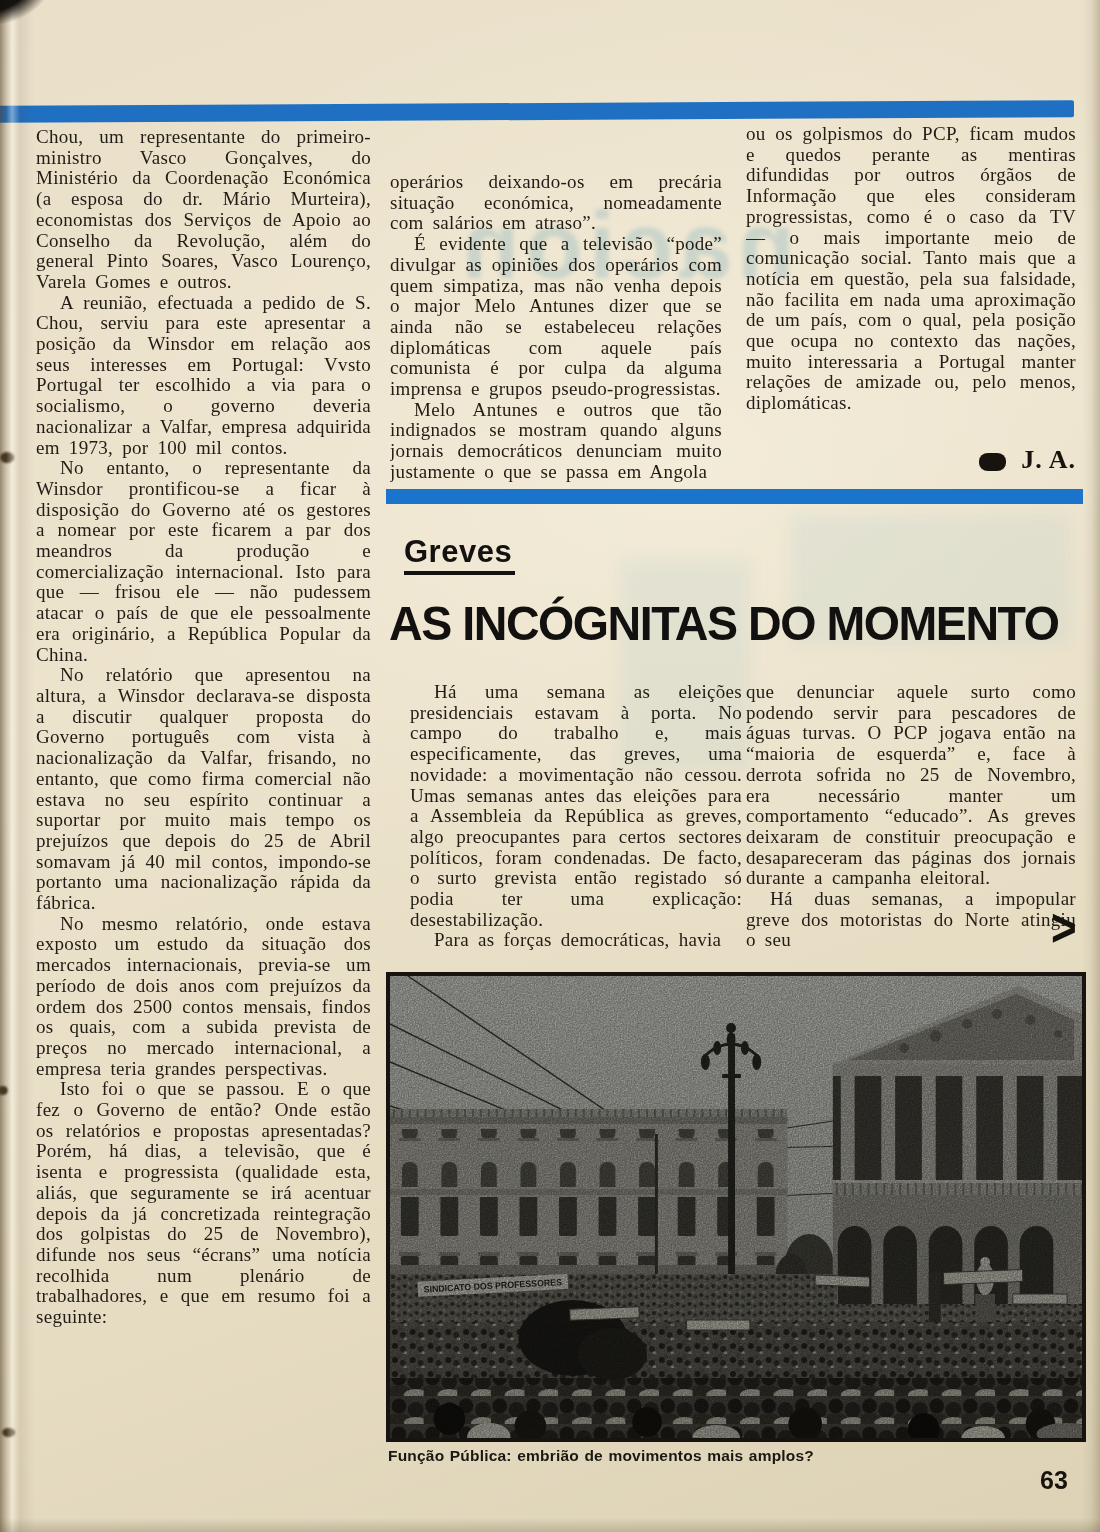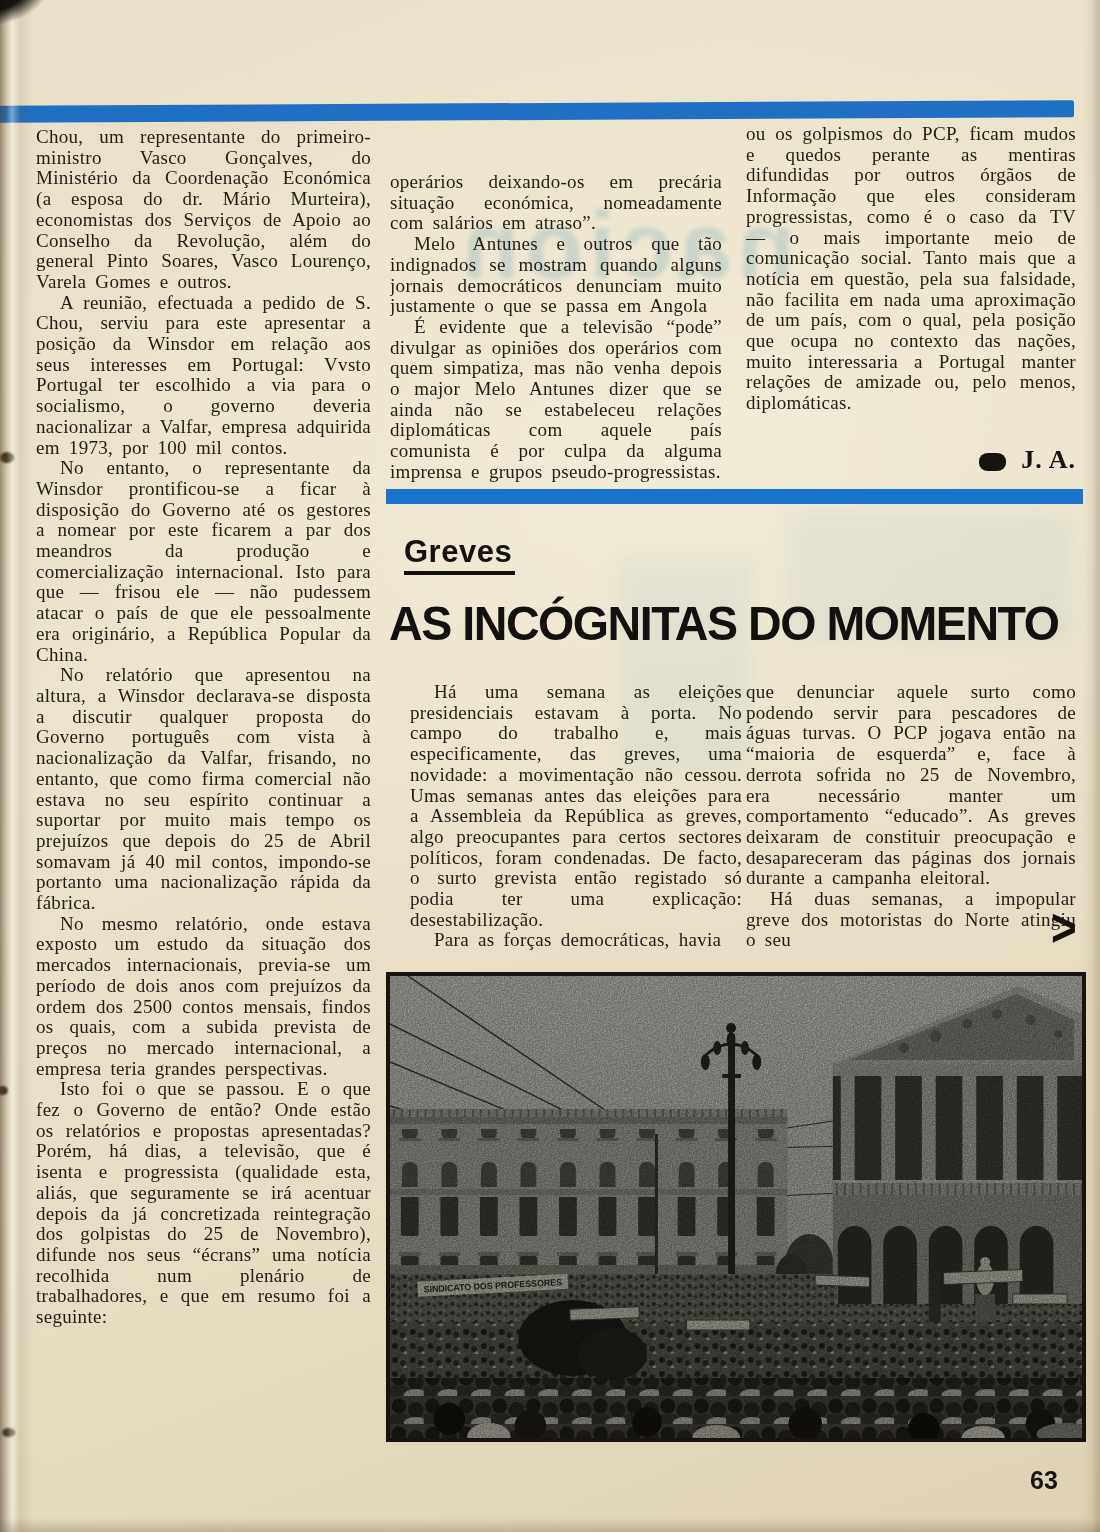--- a/index.html
+++ b/index.html
@@ -56,21 +56,21 @@
     transform:scaleX(0.97);transform-origin:left center;}
   .cont-arrow{position:absolute;left:1051px;top:903px;font-family:"Liberation Sans",sans-serif;
     font-weight:600;font-size:44px;color:#16130f;transform:scaleY(1.2);}
 
   
   .photo-frame{position:absolute;left:386px;top:972px;width:700px;height:470px;
     border:4px solid #161310;box-sizing:border-box;background:#cfcfc8;}
   .photo-frame svg{display:block;width:100%;height:100%;}
   .caption{position:absolute;left:388px;top:1447px;font-family:"Liberation Sans",sans-serif;
     font-weight:bold;font-size:15.5px;color:#1b1813;letter-spacing:0.2px;word-spacing:1px;}
-  .pagenum{position:absolute;left:1030px;top:1466px;width:48px;text-align:left;
+  .pagenum{position:absolute;left:1030px;top:1466px;width:48px;text-align:center;
     font-family:"Liberation Sans",sans-serif;font-weight:bold;font-size:25px;color:#17140f;}
 </style>
 </head>
 <body>
 
 <div class="stage">
 
   <div class="ghost-text">nacion</div>
   <div class="ghost-blob" style="left:790px;top:515px;width:280px;height:130px;"></div>
   <div class="ghost-blob" style="left:620px;top:560px;width:130px;height:210px;"></div>
@@ -82,22 +82,22 @@
     <p>Chou, um representante do primeiro-ministro Vasco Gonçalves, do Ministério da Coordenação Económica (a esposa do dr. Mário Murteira), economistas dos Serviços de Apoio ao Conselho da Revolução, além do general Pinto Soares, Vasco Lourenço, Varela Gomes e outros.</p>
     <p class="ind">A reunião, efectuada a pedido de S. Chou, serviu para este apresentar a posição da Winsdor em relação aos seus interesses em Portugal: Vvsto Portugal ter escolhido a via para o socialismo, o governo deveria nacionalizar a Valfar, empresa adquirida em 1973, por 100 mil contos.</p>
     <p class="ind">No entanto, o representante da Winsdor prontificou-se a ficar à disposição do Governo até os gestores a nomear por este ficarem a par dos meandros da produção e comercialização internacional. Isto para que — frisou ele — não pudessem atacar o país de que ele pessoalmente era originário, a República Popular da China.</p>
     <p class="ind">No relatório que apresentou na altura, a Winsdor declarava-se disposta a discutir qualquer proposta do Governo português com vista à nacionalização da Valfar, frisando, no entanto, que como firma comercial não estava no seu espírito continuar a suportar por muito mais tempo os prejuízos que depois do 25 de Abril somavam já 40 mil contos, impondo-se portanto uma nacionalização rápida da fábrica.</p>
     <p class="ind">No mesmo relatório, onde estava exposto um estudo da situação dos mercados internacionais, previa-se um período de dois anos com prejuízos da ordem dos 2500 contos mensais, findos os quais, com a subida prevista de preços no mercado internacional, a empresa teria grandes perspectivas.</p>
     <p class="ind">Isto foi o que se passou. E o que fez o Governo de então? Onde estão os relatórios e propostas apresentadas? Porém, há dias, a televisão, que é isenta e progressista (qualidade esta, aliás, que seguramente se irá acentuar depois da já concretizada reintegração dos golpistas do 25 de Novembro), difunde nos seus “écrans” uma notícia recolhida num plenário de trabalhadores, e que em resumo foi a seguinte:</p>
   </div>
 
   <div class="col col2">
     <p>operários deixando-os em precária situação económica, nomeadamente com salários em atraso”.</p>
+    <p class="ind">É evidente que a televisão “pode” divulgar as opiniões dos operários com quem simpatiza, mas não venha depois o major Melo Antunes dizer que se ainda não se estabeleceu relações diplomáticas com aquele país comunista é por culpa da alguma imprensa e grupos pseudo-progressistas.</p>
     <p class="ind">Melo Antunes e outros que tão indignados se mostram quando alguns jornais democráticos denunciam muito justamente o que se passa em Angola</p>
-    <p class="ind">É evidente que a televisão “pode” divulgar as opiniões dos operários com quem simpatiza, mas não venha depois o major Melo Antunes dizer que se ainda não se estabeleceu relações diplomáticas com aquele país comunista é por culpa da alguma imprensa e grupos pseudo-progressistas.</p>
   </div>
 
   <div class="col col3">
     <p>ou os golpismos do PCP, ficam mudos e quedos perante as mentiras difundidas por outros órgãos de Informação que eles consideram progressistas, como é o caso da TV — o mais importante meio de comunicação social. Tanto mais que a notícia em questão, pela sua falsidade, não facilita em nada uma aproximação de um país, com o qual, pela posição que ocupa no contexto das nações, muito interessaria a Portugal manter relações de amizade ou, pelo menos, diplomáticas.</p>
   </div>
 
   <div class="signature">
     <span class="sig-dot"></span><span>J. A.</span>
   </div>
 
@@ -271,20 +271,21 @@
         <circle cx="540" cy="453" r="16" fill="#12110d"></circle>
           <ellipse cx="600" cy="462" rx="22" ry="12" fill="#d2d0c2"></ellipse>
         <circle cx="658" cy="448" r="15" fill="#1d1b15"></circle>
           <ellipse cx="684" cy="458" rx="30" ry="11" fill="#8b8a80"></ellipse>
       </g>
 
       <rect x="0" y="0" width="700" height="462" filter="url(#grain)" opacity="0.5"></rect>
     </svg>
   </figure>
 
+  <figcaption class="caption">Função Pública: embrião de movimentos mais amplos?</figcaption>
 
   <div class="pagenum">63</div>
 
   <div class="bind-mark" style="left:0;top:452px;width:14px;height:11px;"></div>
   <div class="bind-mark" style="left:-3px;top:1086px;width:11px;height:9px;"></div>
   <div class="bind-mark" style="left:2px;top:1428px;width:13px;height:9px;"></div>
 
   <div class="edge-left"></div>
   <div class="edge-right"></div>
   <div class="edge-bottom"></div>

